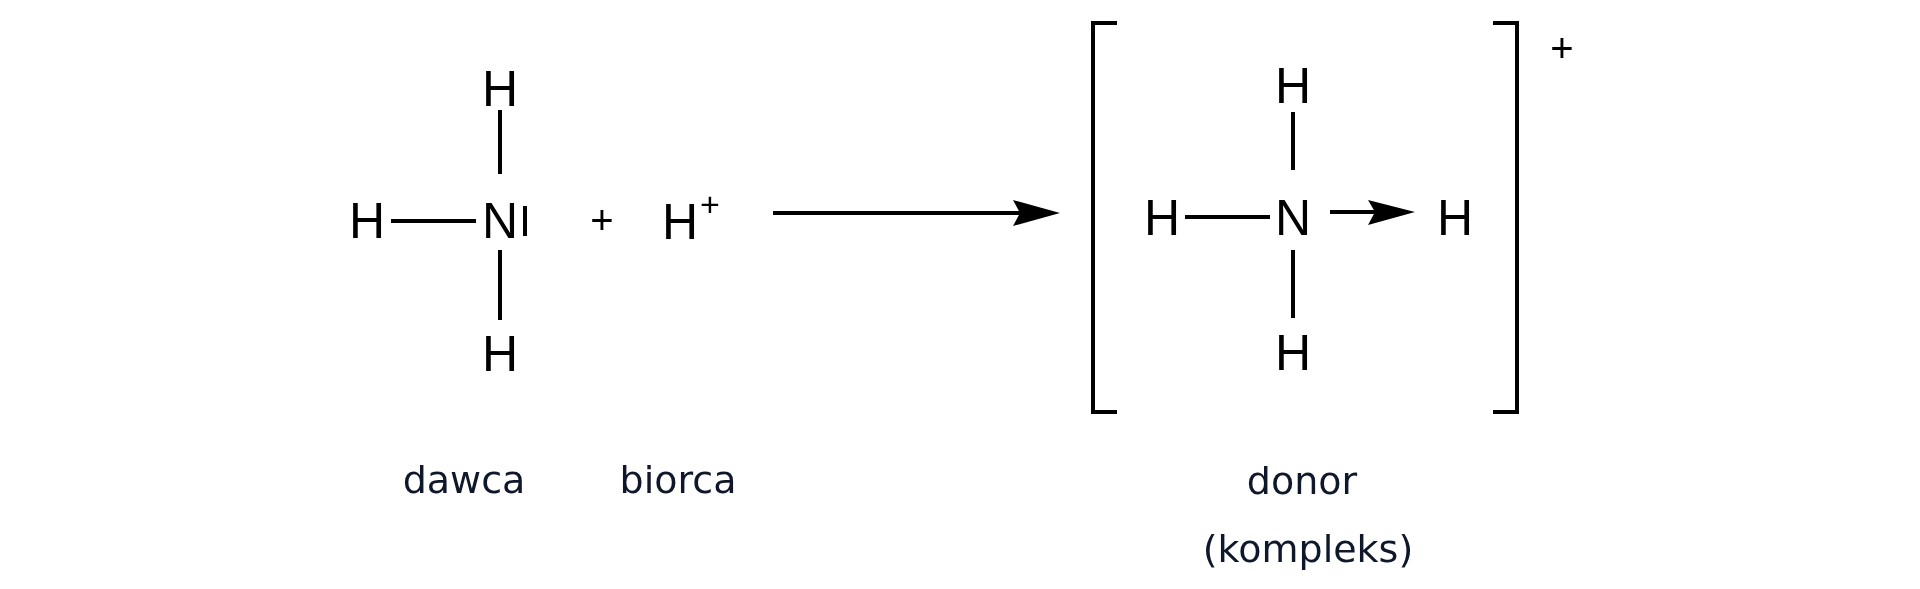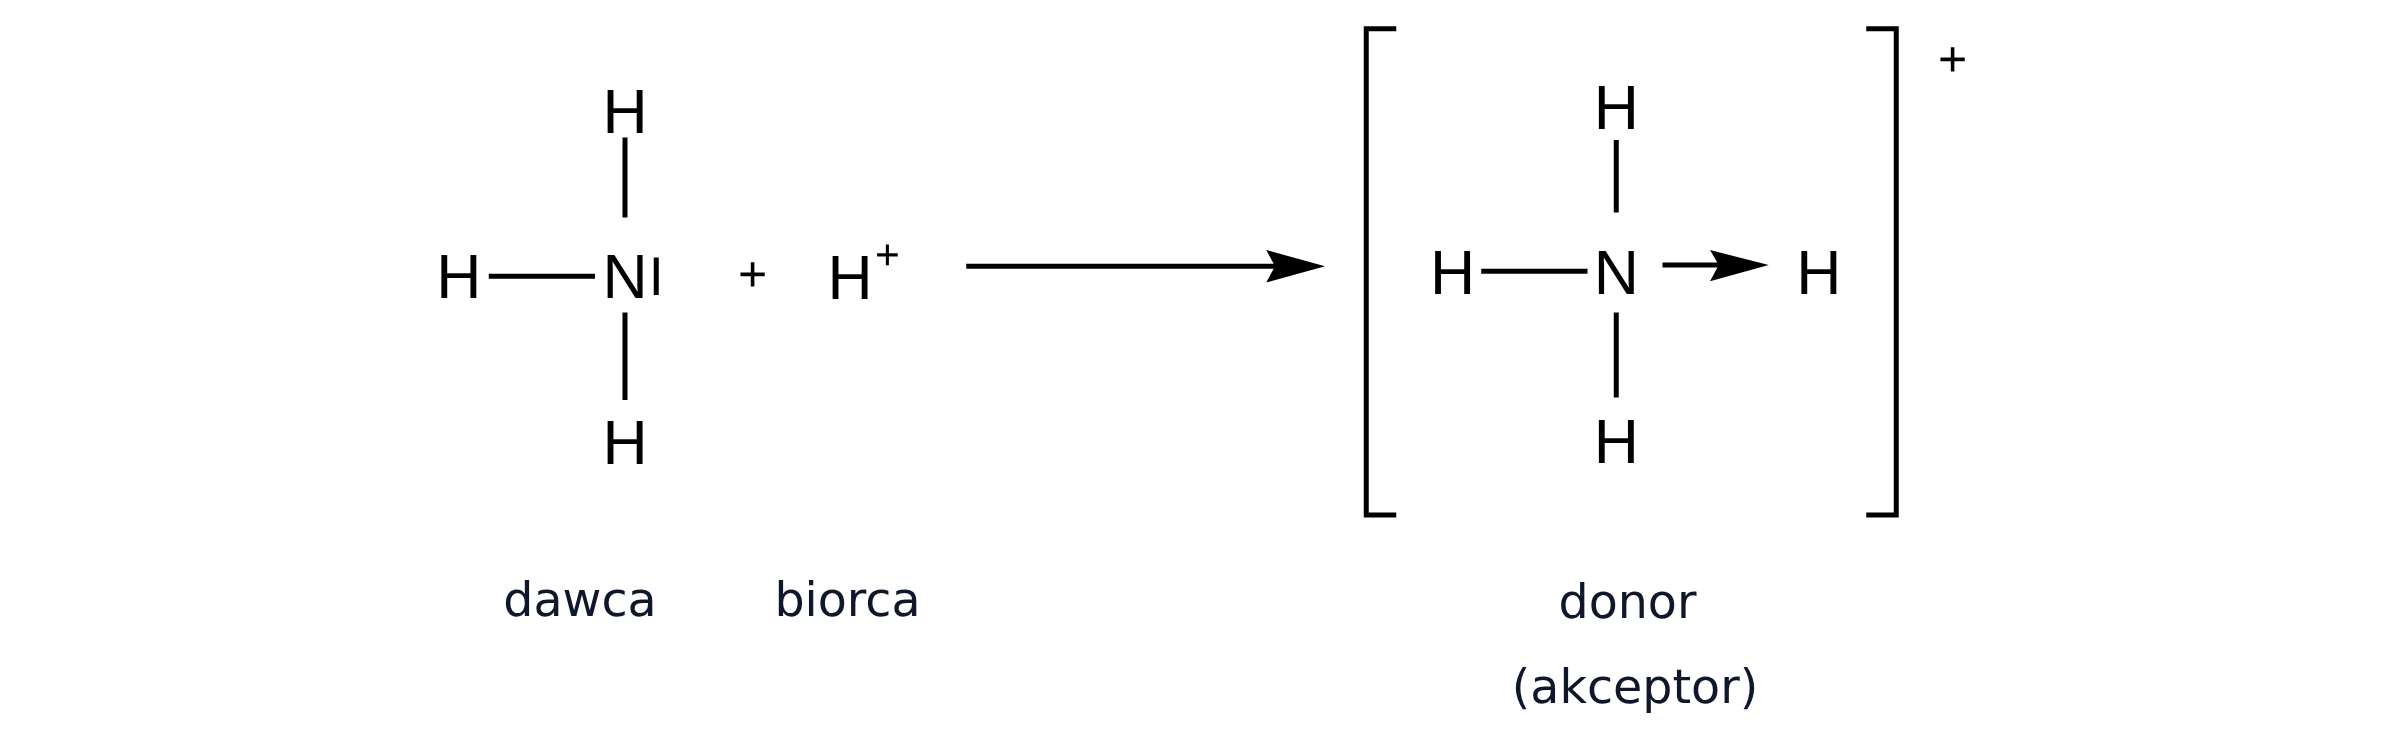--- a/index.html
+++ b/index.html
@@ -86,14 +86,14 @@
   <div class="atom" style="left:1293px; top:218px;">N</div>
   <div class="atom" style="left:1455px; top:218px;">H</div>
   <div class="atom" style="left:1293px; top:353px;">H</div>
   <div class="plus" style="left:1562px; top:48px;">+</div>
 
   <div class="label" style="left:464px; top:480px;">dawca</div>
 
   <div class="label" style="left:678px; top:480px;">biorca</div>
 
   <div class="label" style="left:1302px; top:481px;">donor</div>
-  <div class="label" style="left:1308px; top:549px;">(akceptor)</div>
+  <div class="label" style="left:1308px; top:549px;">(kompleks)</div>
 </div>
 
 </body></html>

